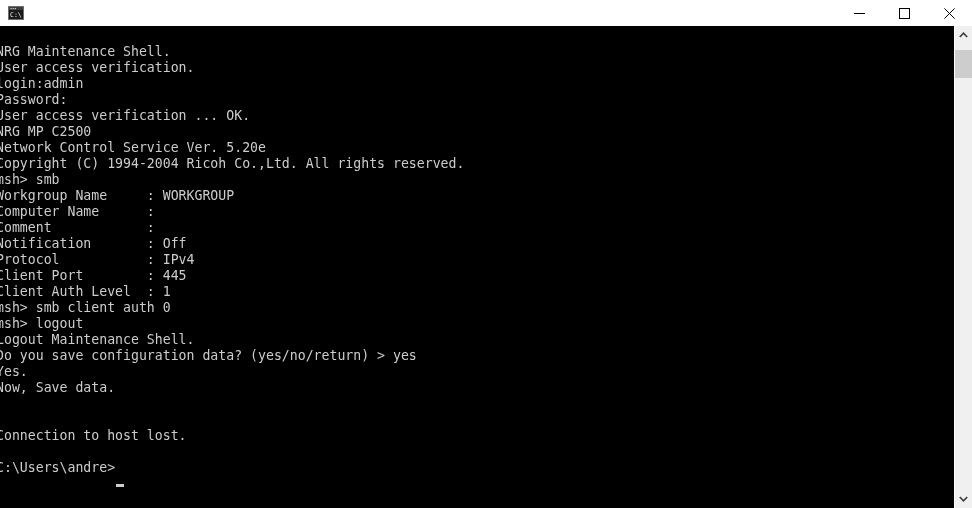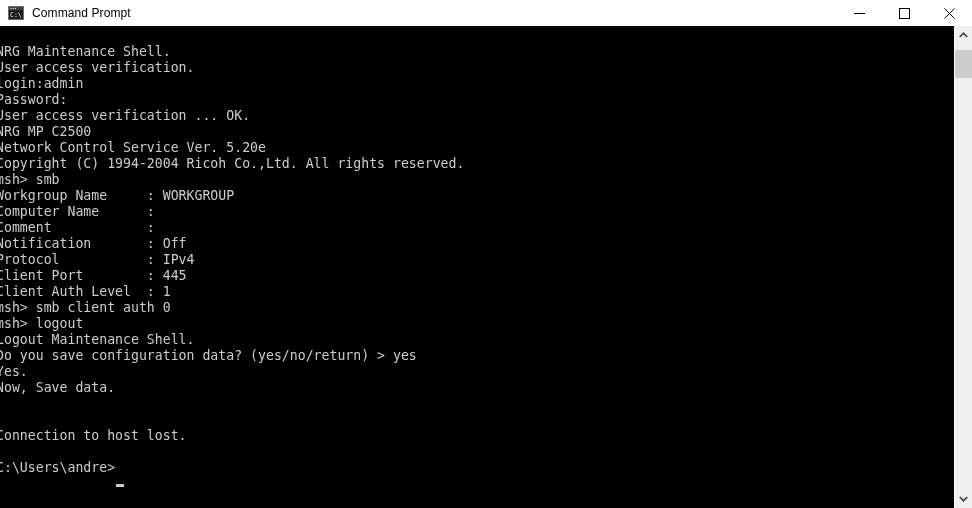--- a/index.html
+++ b/index.html
@@ -153,21 +153,20 @@
       <svg width="16" height="14" viewBox="0 0 16 14" xmlns="http://www.w3.org/2000/svg">
         <rect x="0.5" y="0.5" width="15" height="13" fill="#1a1a1a" stroke="#6e6e6e" stroke-width="1"></rect>
         <rect x="1" y="1" width="14" height="3" fill="#3c3c3c"></rect>
         <rect x="2.5" y="2" width="1.2" height="1.2" fill="#d0d0d0"></rect>
         <rect x="4.6" y="2" width="1.2" height="1.2" fill="#d0d0d0"></rect>
         <rect x="6.7" y="2" width="1.2" height="1.2" fill="#d0d0d0"></rect>
         <text x="2" y="11" font-family="'DejaVu Sans Mono', monospace" font-size="6.5" fill="#e8e8e8">C:\</text>
       </svg>
     </div>
 
-    <div id="title-text">Command Prompt</div>
 
     <div id="titlebar-spacer"></div>
 
     <div class="winbtn">
       <svg width="11" height="11" viewBox="0 0 11 11" xmlns="http://www.w3.org/2000/svg">
         <rect x="0" y="5" width="11" height="1" fill="#000000"></rect>
       </svg>
     </div>
 
     <div class="winbtn">

